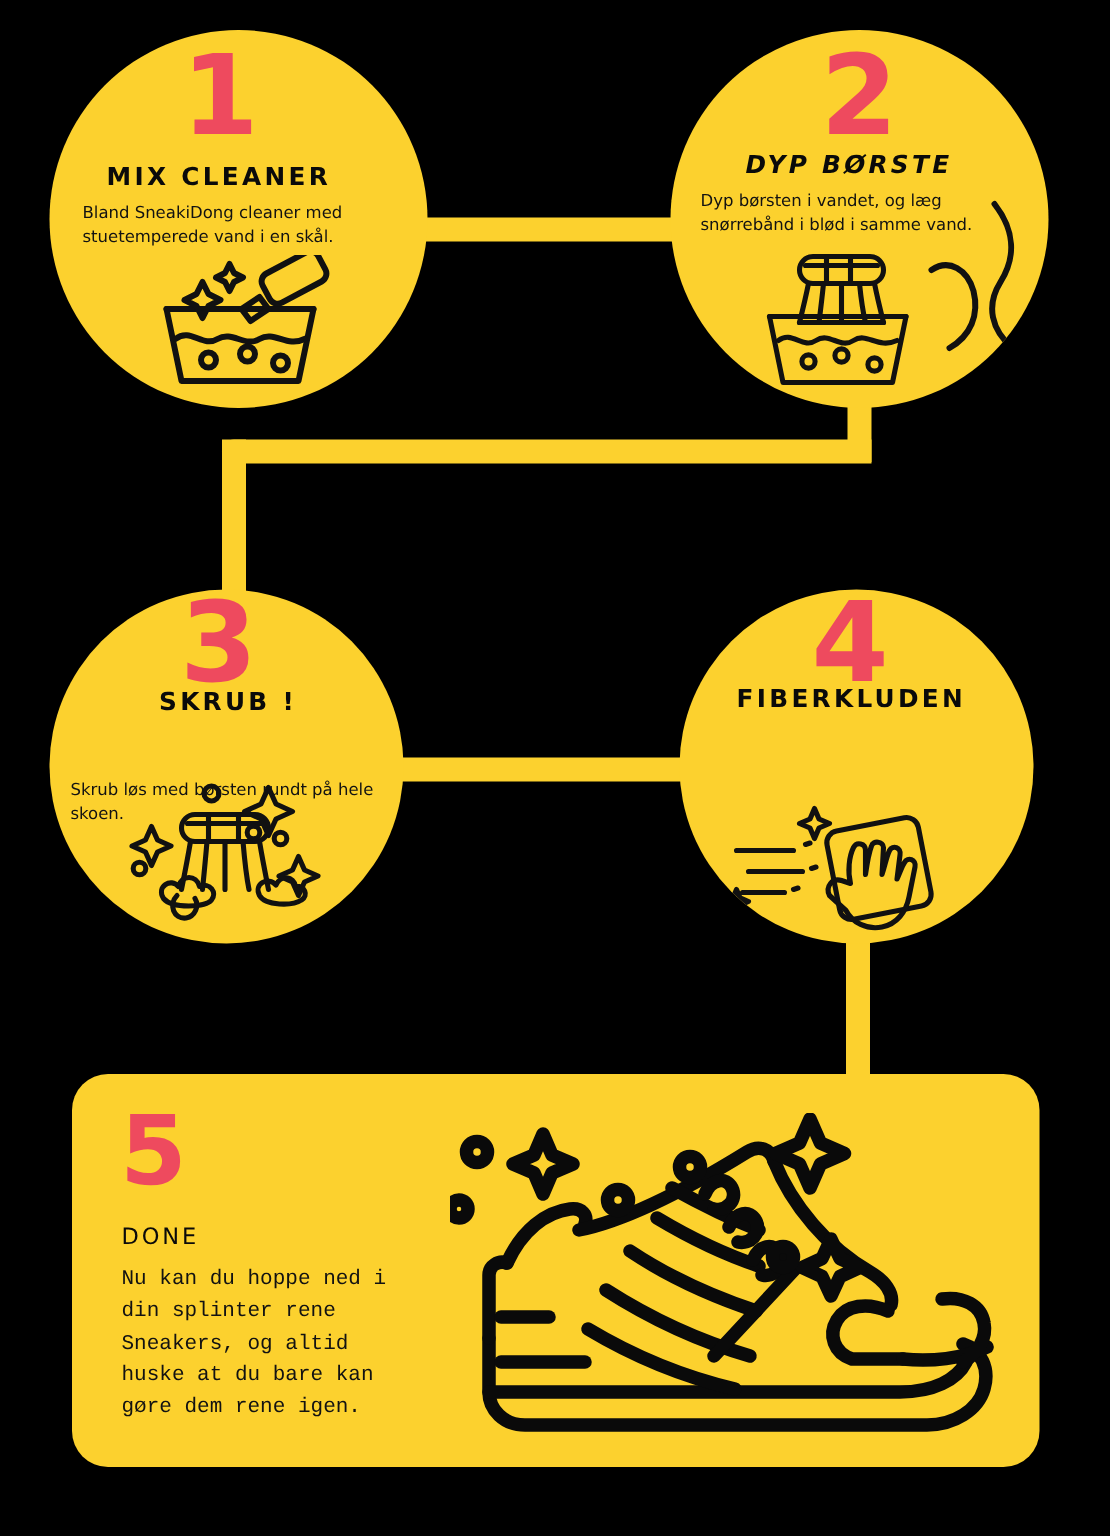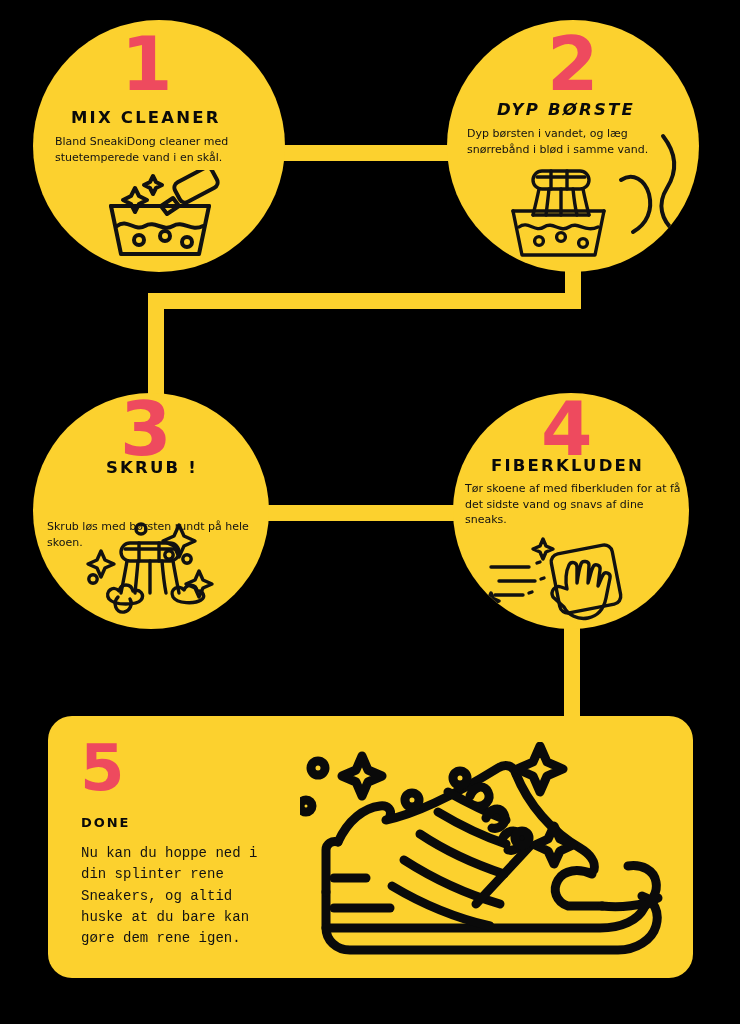--- a/index.html
+++ b/index.html
@@ -88,22 +88,22 @@
     font-size: 64px;
     line-height: 0.82;
     z-index: 6;
   }
   #done-title {
     position: absolute;
     left: 81px;
     top: 815px;
     color: #0a0a0a;
     font-family: "DejaVu Sans", "Liberation Sans", sans-serif;
-    font-weight: bold;
-    font-size: 13px;
+    font-weight: normal;
+    font-size: 15px;
     letter-spacing: 1.9px;
     z-index: 6;
   }
   #done-body {
     position: absolute;
     left: 81px;
     top: 843px;
     width: 190px;
     color: #121212;
     font-family: Liberation Mono, monospace;
@@ -206,21 +206,20 @@
       <path d="M72 62 c-3 -6 2 -12 8 -10 l6 2 c-2 -8 -1 -18 2 -24 c2 -4 8 -3 8 2 l0 16
                c1 -7 2 -14 4 -19 c1 -4 8 -3 8 1 l-1 18 c2 -6 3 -12 5 -16 c2 -4 8 -2 7 3 l-2 16
                c2 -4 3 -8 5 -11 c2 -4 8 -2 7 3 l-4 20 c-2 10 -8 18 -18 20 c-10 2 -20 -3 -24 -11 Z"></path>
       <path d="M10 32 L48 32 M18 46 L54 46 M14 60 L42 60"></path>
       <path d="M56 28 l3 -1 M60 44 l3 -1 M48 58 l3 -1"></path>
       <path d="M62 4 l3 7 7 3 -7 3 -3 7 -3 -7 -7 -3 7 -3 Z"></path>
       <path d="M6 52 l2.4 5.6 5.6 2.4 -5.6 2.4 -2.4 5.6 -2.4 -5.6 -5.6 -2.4 5.6 -2.4 Z" transform="translate(4,6)"></path>
     </svg>
     <div class="step-number" style="left:88px; top:6px;">4</div>
     <div class="step-title" style="left:38px; top:63px;">FIBERKLUDEN</div>
-    <div class="step-body" style="left:12px; top:88px; width:222px;">Tør skoene af med fiberkluden for at få det sidste vand og snavs af dine sneaks.</div>
   </div>
 
   <div id="done-panel"></div>
   <div id="done-number">5</div>
   <div id="done-title">DONE</div>
   <div id="done-body">Nu kan du hoppe ned i din splinter rene Sneakers, og altid huske at du bare kan gøre dem rene igen.</div>
 
   <svg id="sneaker-icon" width="390" height="230" viewBox="0 0 390 230" fill="none" stroke="#0a0a0a" stroke-width="9" stroke-linecap="round" stroke-linejoin="round">
 
     <path d="M26 150 L26 186 c0 12 10 22 24 22 l268 0 c18 0 34 -10 38 -24 c4 -14 -2 -26 -14 -30"></path>

